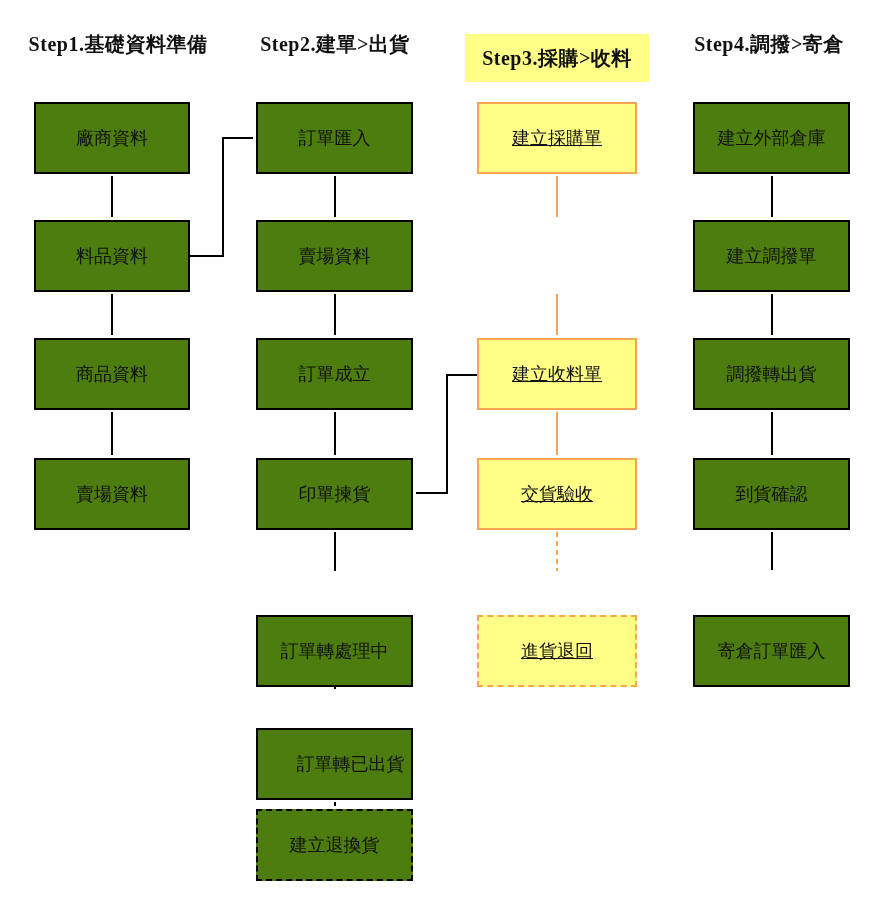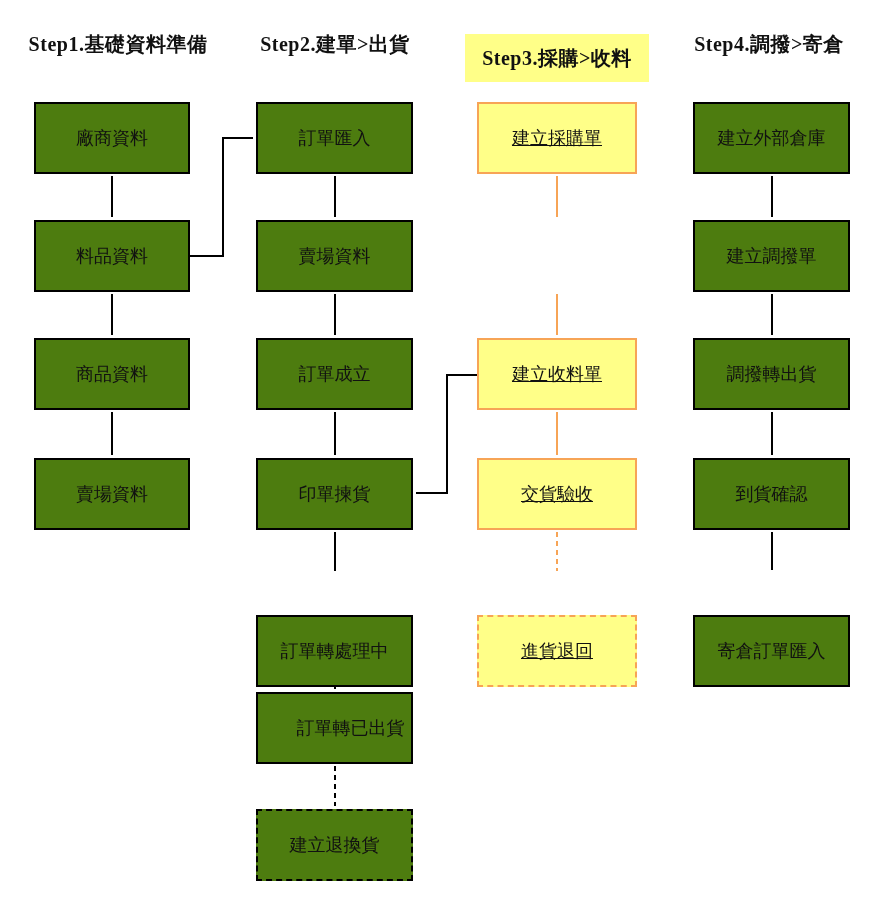--- a/index.html
+++ b/index.html
@@ -46,21 +46,21 @@
   .c1{left:34px;width:156px;}
   .c2{left:256px;width:157px;}
   .c3{left:477px;width:160px;text-decoration:underline;}
   .c4{left:693px;width:157px;}
   
   .r1{top:102px;}
   .r2{top:220px;}
   .r3{top:338px;}
   .r4{top:458px;}
   .r5{top:574px;margin-top:41px;}
-  .r6{top:692px;padding-left:32px;}
+  .r6{top:728px;padding-left:32px;}
   .r7{top:809px;}
   svg#wires{position:absolute;left:0;top:0;width:893px;height:915px;pointer-events:none;}
   svg#wires path{fill:none;stroke-width:2px;}
   .lk{stroke:var(--line-black);}
   .lo{stroke:var(--orange-accent);}
   .dash{stroke-dasharray:5 4;}
   #ah-black{fill:var(--line-black);}
   #ah-orange{fill:var(--orange-accent);}
 </style>
 </head>

